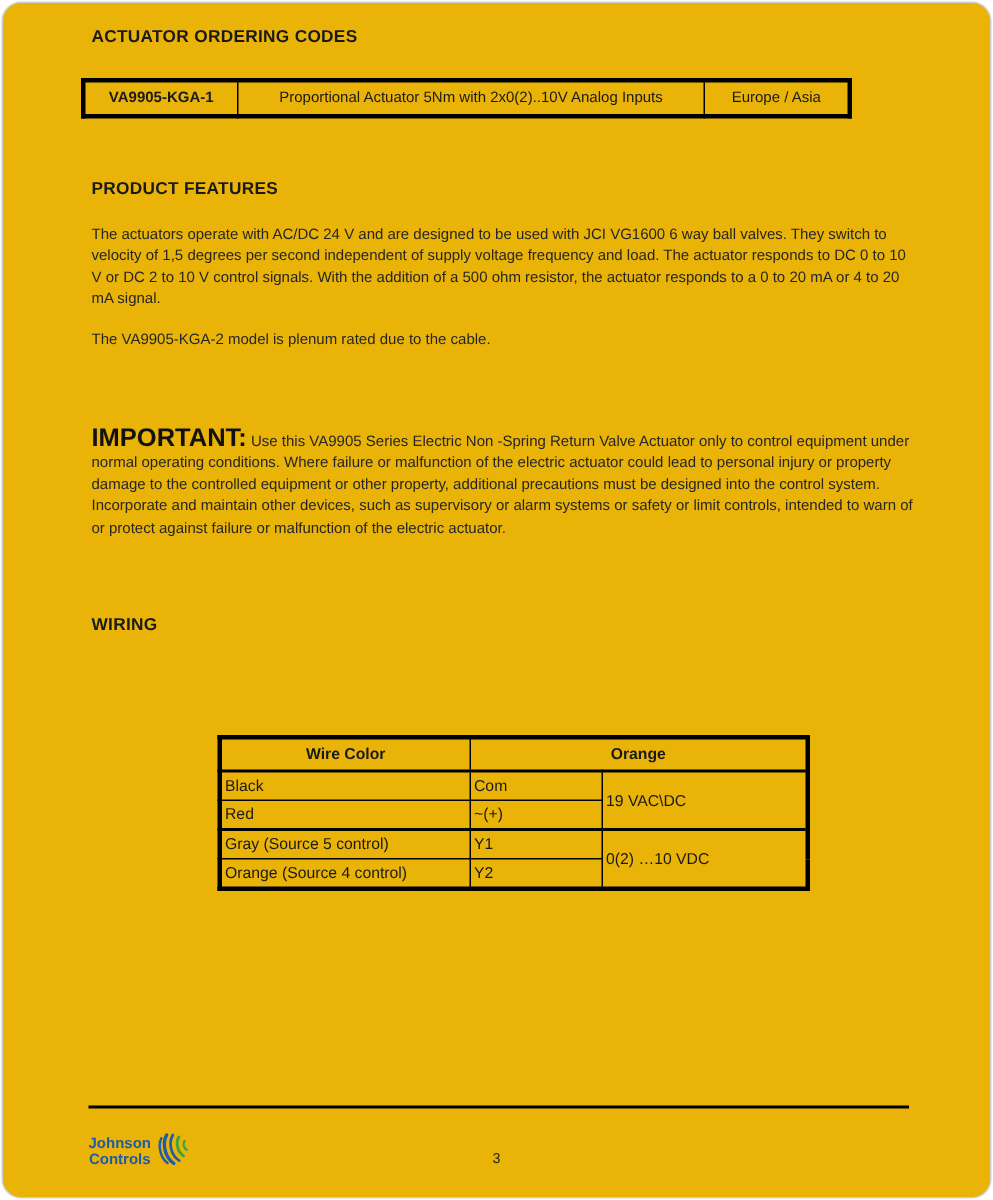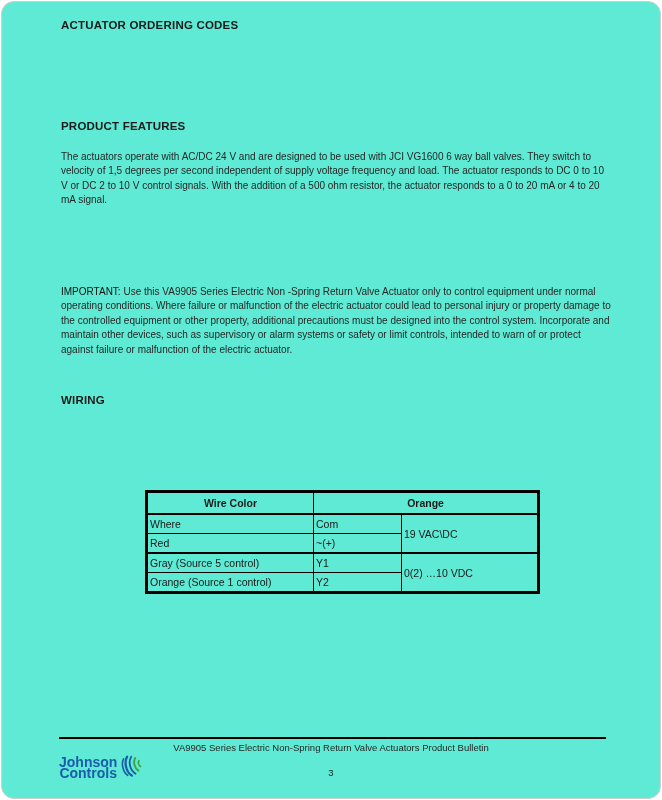--- a/index.html
+++ b/index.html
@@ -5,34 +5,34 @@
   html, body { margin: 0; padding: 0; background: #ffffff; }
   body {
     width: 662px; height: 800px;
     font-family: "Liberation Sans", "DejaVu Sans", sans-serif;
     color: #222;
     position: relative;
   }
   .page {
     position: absolute; left: 1px; top: 1px;
     width: 658px; height: 796px;
-    background: #5eead4;
+    background: #eab308;
     border: 1px solid #cfcfcf;
     border-radius: 13px;
     overflow: hidden;
   }
   .abs { position: absolute; }
   .h-section {
     font-size: 11.5px; font-weight: bold; color: #1a1a1a;
     letter-spacing: 0.2px;
   }
   .body-text {
     font-size: 10px; line-height: 14.4px; color: #262626;
   }
-  .important-label { font-weight: normal; font-size: 10px; color: #111; }
+  .important-label { font-weight: bold; font-size: 17px; color: #111; }
 
   
   table.codes {
     border-collapse: collapse; table-layout: fixed;
     width: 511px; border: 3px solid #000;
     font-size: 10px; color: #1a1a1a;
   }
   table.codes td {
     border: 1.7px solid #000; height: 21px;
     text-align: center; vertical-align: middle; padding: 0 2px;
@@ -55,90 +55,95 @@
 
   .footer-rule { background: #000; height: 2px; }
   .footer-title {
     width: 100%; text-align: center; font-size: 9.5px; color: #262626;
   }
   .page-number {
     width: 100%; text-align: center; font-size: 9.5px; color: #262626;
   }
   .logo { display: flex; align-items: flex-start; }
   .logo-text {
-    font-size: 14px; line-height: 11px; font-weight: bold;
+    font-size: 10px; line-height: 11px; font-weight: bold;
     text-align: center; color: #1d5ca8;
   }
   .logo-icon { margin-left: 2px; margin-top: -2px; }
 </style>
 </head>
 <body>
 
 <div class="page">
 
   <div class="abs h-section" style="left:59px; top:17px;">ACTUATOR ORDERING CODES</div>
 
   <table class="codes abs" style="left:52px; top:50px;">
     <colgroup>
         <col style="width:103px">
         <col style="width:311px">
         <col style="width:97px">
       </colgroup>
     <tbody>
+        <tr>
+      <td class="code">VA9905-KGA-1</td>
+      <td>Proportional Actuator 5Nm with 2x0(2)..10V Analog Inputs</td>
+      <td>Europe / Asia</td>
+    </tr>
   </tbody>
     </table>
 
   <div class="abs h-section" style="left:59px; top:118px;text-align:right;">PRODUCT FEATURES</div>
 
   <div class="abs body-text" style="left:59px; top:148px; width:548px;">The actuators operate with AC/DC 24 V and are designed to be used with JCI VG1600 6 way ball valves. They switch to velocity of 1,5 degrees per second independent of supply voltage frequency and load. The actuator responds to DC 0 to 10 V or DC 2 to 10 V control signals. With the addition of a 500 ohm resistor, the actuator responds to a 0 to 20 mA or 4 to 20 mA signal.</div>
 
   <div class="abs body-text" style="left:59px; top:218px; width:548px;">
+    <div>The VA9905-KGA-2 model is plenum rated due to the cable.</div>
   </div>
 
   <div class="abs body-text" style="left:59px; top:283px; width:550px;">
     <span class="important-label">IMPORTANT:</span><span> Use this VA9905 Series Electric Non -Spring Return Valve Actuator only to control equipment under normal operating conditions. Where failure or malfunction of the electric actuator could lead to personal injury or property damage to the controlled equipment or other property, additional precautions must be designed into the control system. Incorporate and maintain other devices, such as supervisory or alarm systems or safety or limit controls, intended to warn of or protect against failure or malfunction of the electric actuator.</span>
   </div>
 
-  <div class="abs h-section" style="left:59px; top:392px;">WIRING</div>
+  <div class="abs h-section" style="left:59px; top:409px;">WIRING</div>
 
   <table class="wiring abs" style="left:143px; top:488px;">
     <colgroup>
         <col style="width:167px">
         <col style="width:88px">
         <col style="width:137px">
       </colgroup>
     <tbody>
         <tr>
       <th>Wire Color</th>
       <th colspan="2">Orange</th>
     </tr>
     <tr>
-      <td>Where</td>
+      <td>Black</td>
       <td>Com</td>
       <td rowspan="2">19 VAC\DC</td>
     </tr>
     <tr>
       <td>Red</td>
       <td>~(+)</td>
     </tr>
     <tr class="group-start">
       <td>Gray (Source 5 control)</td>
       <td>Y1</td>
       <td rowspan="2">0(2) …10 VDC</td>
     </tr>
     <tr>
-      <td>Orange (Source 1 control)</td>
+      <td>Orange (Source 4 control)</td>
       <td>Y2</td>
     </tr>
   </tbody>
     </table>
 
   <div class="abs footer-rule" style="left:57px; top:735px; width:547px;"></div>
 
-  <div class="abs footer-title" style="left:0; top:740px;">VA9905 Series Electric Non-Spring Return Valve Actuators Product Bulletin</div>
 
   <div class="abs logo" style="left:57px; top:755px;">
     <div class="logo-text">
       <div>Johnson</div>
       <div>Controls</div>
     </div>
     <span class="logo-icon">
       <svg width="23" height="22" viewBox="0 0 23 22">
         <g transform="rotate(-14 11 11)" fill="none" stroke-linecap="round">
           <path d="M6.5 2.5 C2.8 6.5, 2.8 15.5, 6.5 19.5" stroke="#1d5ca8" stroke-width="1.6"></path>

